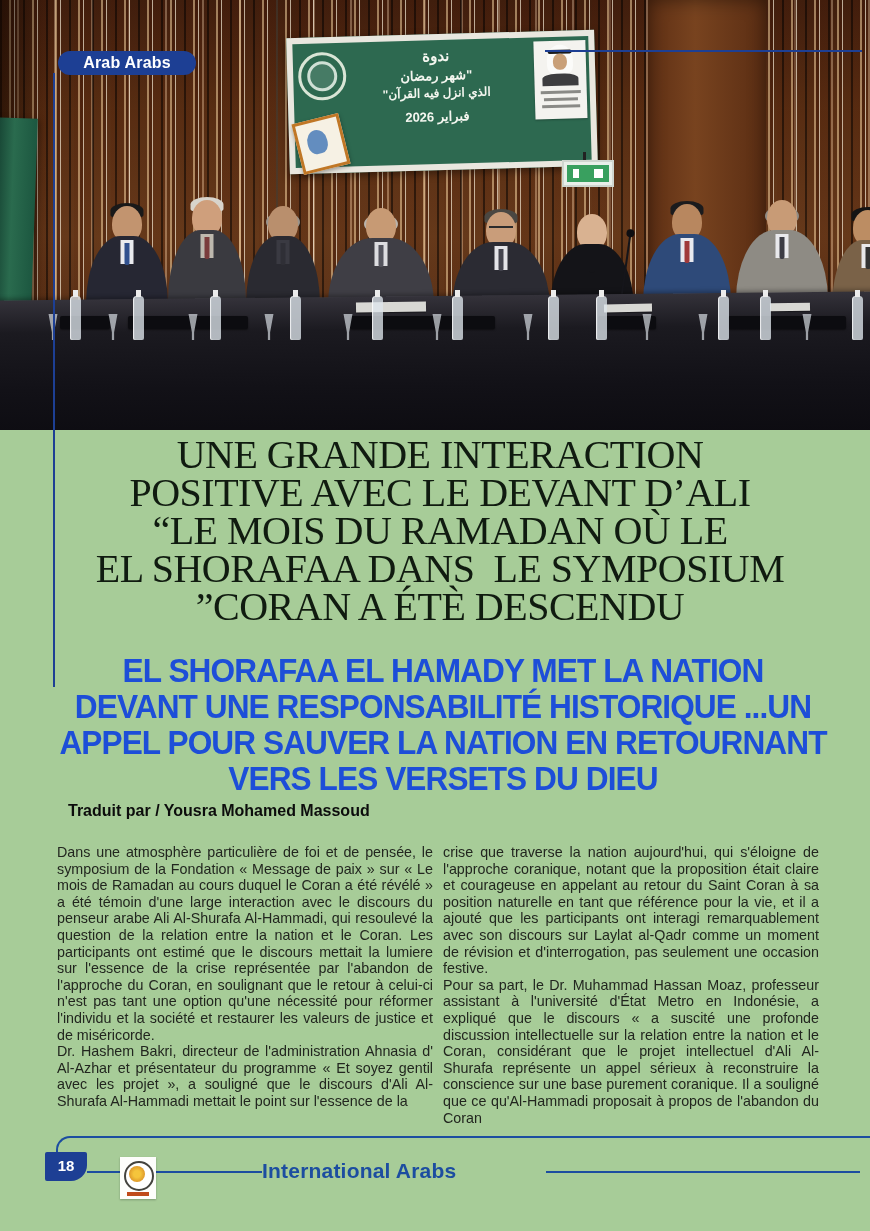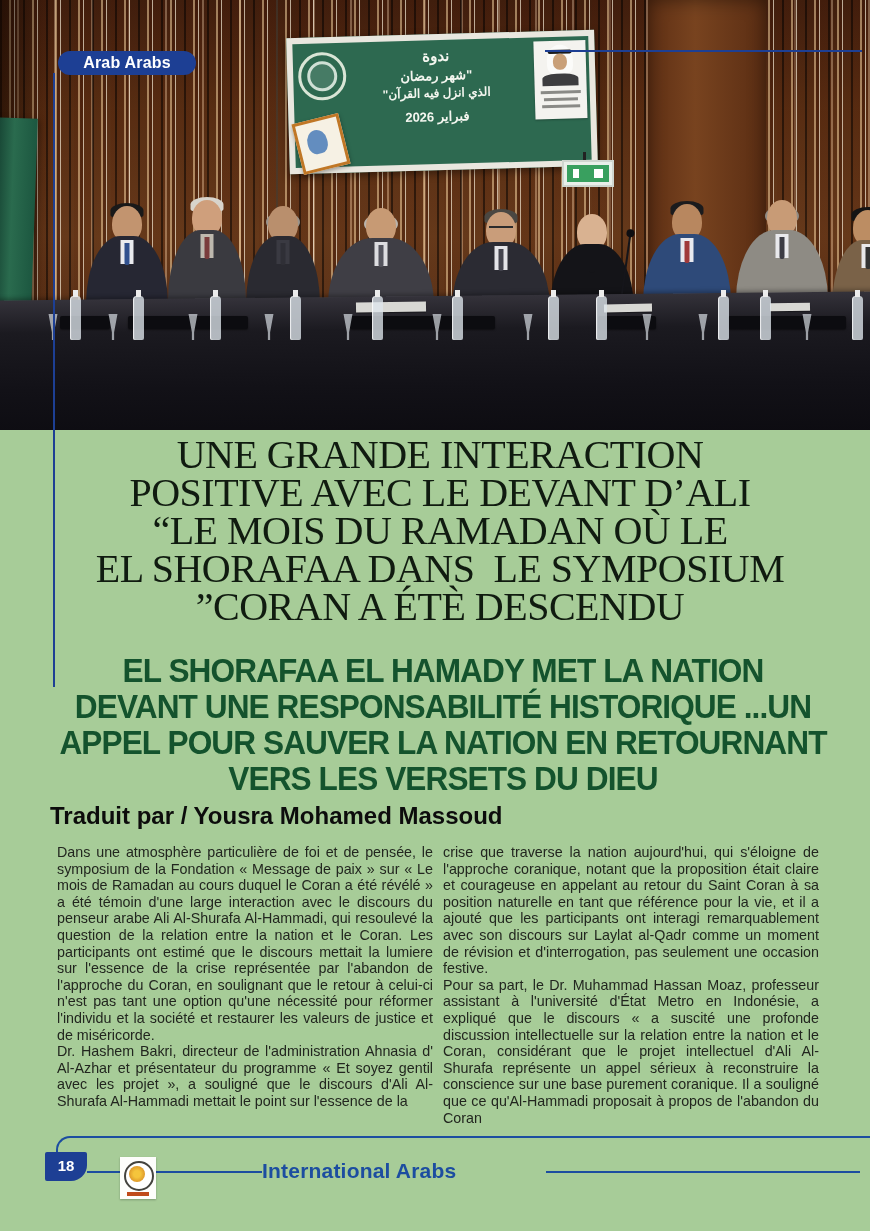--- a/index.html
+++ b/index.html
@@ -66,23 +66,23 @@
   .mic:before{content:"";position:absolute;top:-7px;left:-3px;width:8px;height:8px;border-radius:50%;background:#0e0e12;}
   
   .arab-badge{position:absolute;left:58px;top:51px;width:138px;height:24px;background:#1d3f94;border-radius:12px;
     color:#fff;font-weight:bold;font-size:16px;text-align:center;line-height:24px;letter-spacing:.2px;z-index:11;}
   .v-rule{position:absolute;left:53px;top:73px;width:2px;height:614px;background:#1d3f94;z-index:10;}
   .tr-rule{position:absolute;left:545px;top:50px;width:317px;height:2px;background:#1d3f94;z-index:10;}
   
   .green{position:absolute;left:0;top:430px;width:870px;height:801px;background:#a7cc98;}
   .headline{position:absolute;left:40px;right:30px;top:6px;text-align:center;color:#101b10;}
   .h1line{font-family:"Liberation Serif",serif;font-size:40px;line-height:38px;font-weight:normal;white-space:pre;letter-spacing:-.5px;}
-  .subheadline{position:absolute;left:16px;right:0;top:222px;text-align:center;color:#14532d;}
+  .subheadline{position:absolute;left:16px;right:0;top:222px;text-align:center;color:#1d4ed8;}
   .h2line{display:block;font-size:34px;line-height:36px;font-weight:800;letter-spacing:-1px;transform:scaleX(.93);white-space:pre;}
-  .byline{position:absolute;left:50px;top:372px;font-size:24px;font-weight:bold;color:#0c0c0c;}
+  .byline{position:absolute;left:68px;top:372px;font-size:16px;font-weight:bold;color:#0c0c0c;}
   .columns{position:absolute;left:57px;top:414px;width:763px;display:flex;gap:10px;}
   .col{width:376px;font-size:14.3px;line-height:16.6px;color:#22261f;text-align:justify;}
   .col p{margin:0;}
   
   .f-frame{position:absolute;left:56px;top:1136px;right:0;height:20px;border-top:2px solid #1c4da0;border-left:2px solid #1c4da0;border-top-left-radius:14px;}
   .f-badge{position:absolute;left:45px;top:1152px;width:42px;height:29px;background:#1d3f94;border-radius:2px 2px 16px 2px;
     color:#fff;font-size:15px;font-weight:bold;text-align:center;line-height:28px;}
   .f-lineA{position:absolute;left:87px;top:1171px;width:175px;height:2px;background:#1c4da0;}
   .f-lineB{position:absolute;left:546px;top:1171px;width:314px;height:2px;background:#1c4da0;}
   .f-logo{position:absolute;left:120px;top:1157px;width:36px;height:42px;background:#fdfdfb;box-shadow:0 1px 2px rgba(0,0,0,.25);}

